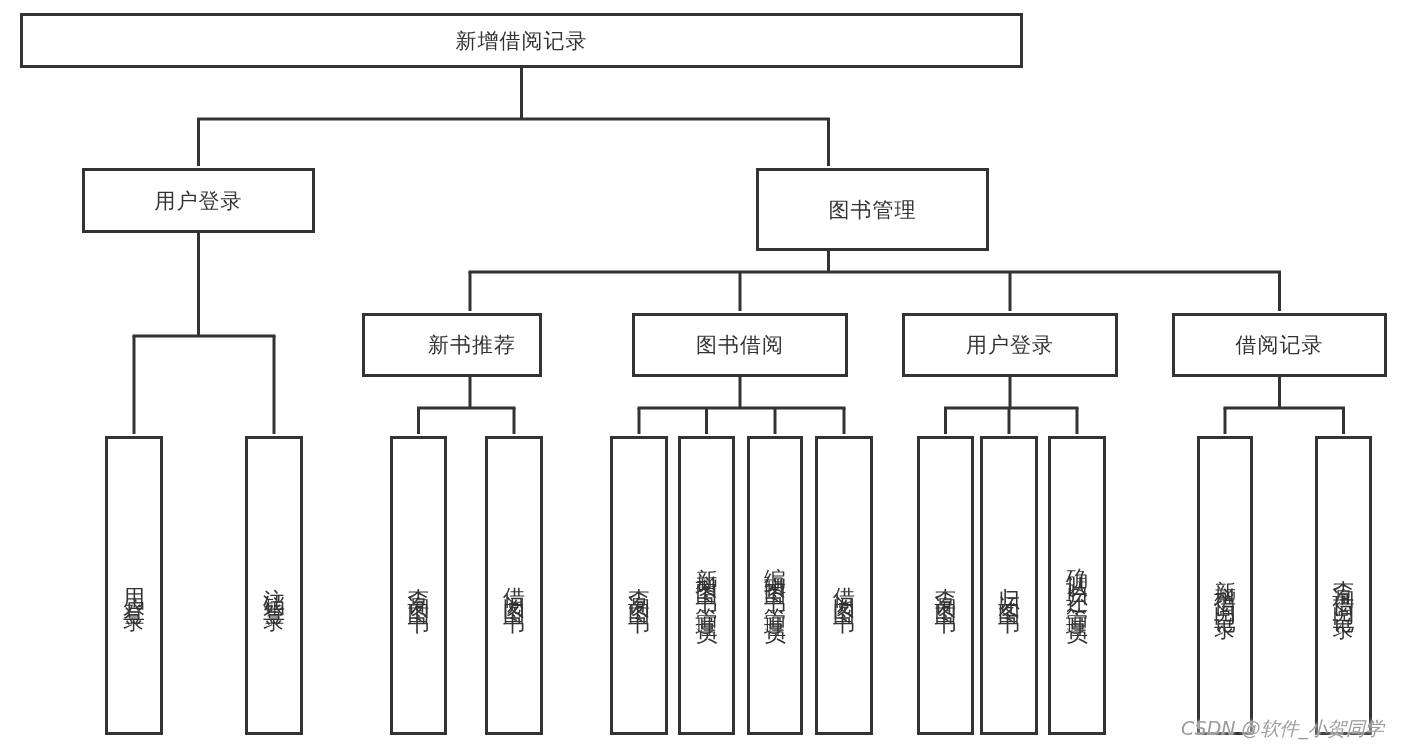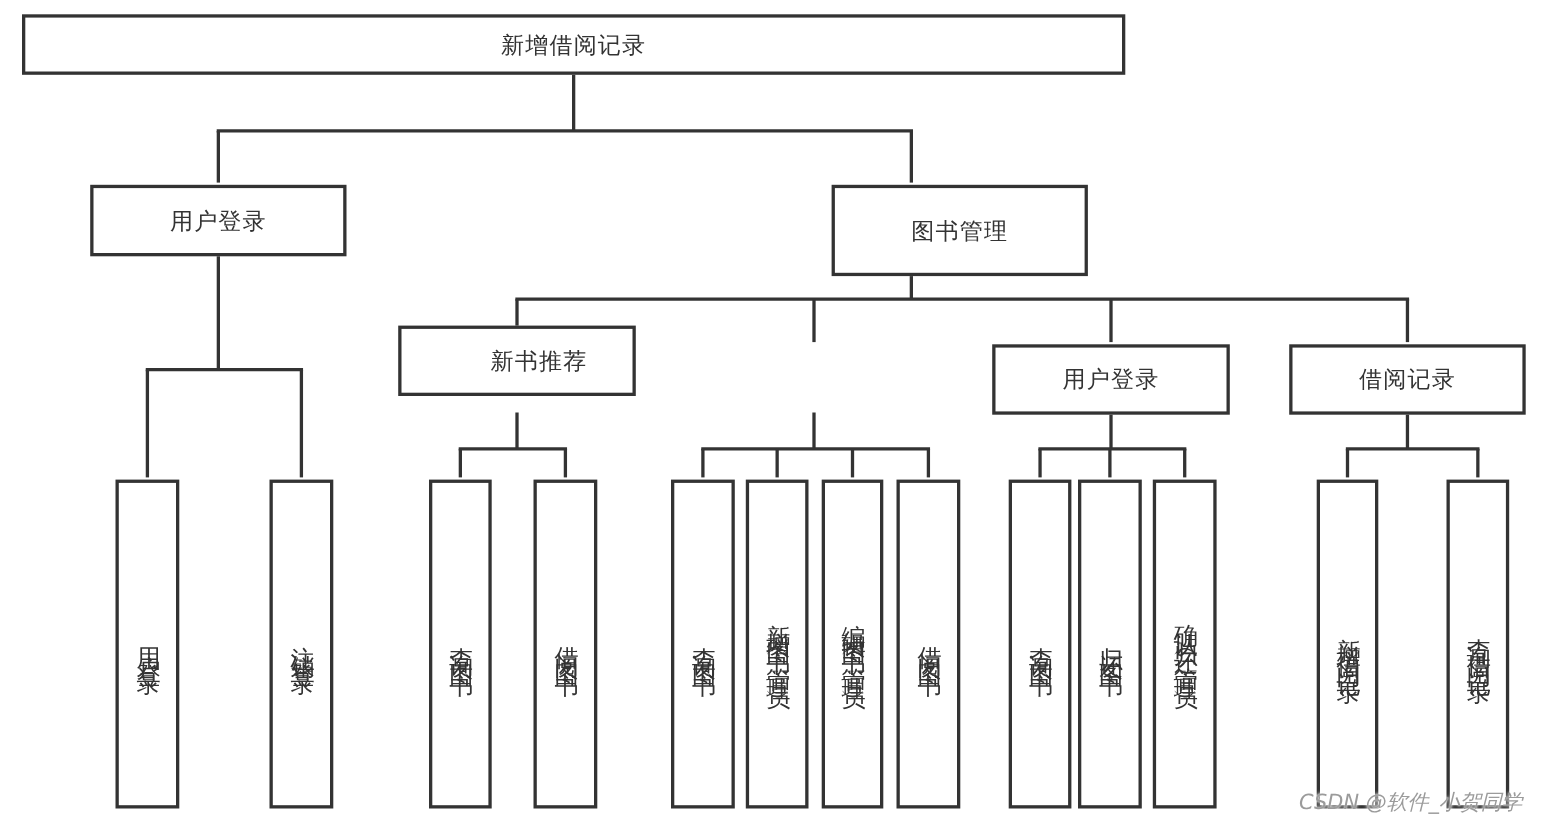--- a/index.html
+++ b/index.html
@@ -131,22 +131,25 @@
     <span class="hlabel">新增借阅记录</span>
   </div>
 
   <div class="box" style="left:82px; top:168px; width:233px; height:65px;">
     <span class="hlabel">用户登录</span>
   </div>
   <div class="box" style="left:712px; top:168px; width:233px; height:83px;margin-left:44px;">
     <span class="hlabel">图书管理</span>
   </div>
 
-  <div class="box" style="left:362px; top:296px; width:216px; height:64px;padding-left:40px;">
+  <div class="box" style="left:362px; top:313px; width:180px; height:64px;padding-left:40px;">
     <span class="hlabel">新书推荐</span>
+  </div>
+  <div class="box" style="left:632px; top:313px; width:216px; height:64px;">
+    <span class="hlabel">图书借阅</span>
   </div>
   <div class="box" style="left:902px; top:313px; width:216px; height:64px;">
     <span class="hlabel">用户登录</span>
   </div>
   <div class="box" style="left:1172px; top:313px; width:215px; height:64px;">
     <span class="hlabel">借阅记录</span>
   </div>
 
   <div class="box leaf" style="left:105px; top:436px; width:58px; height:299px;">
     <span class="vlabel">用户登录</span>

